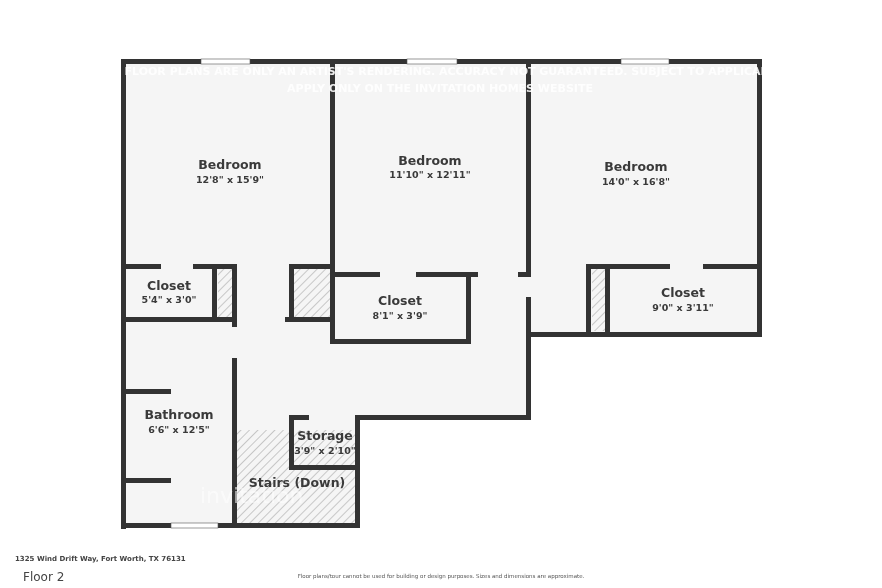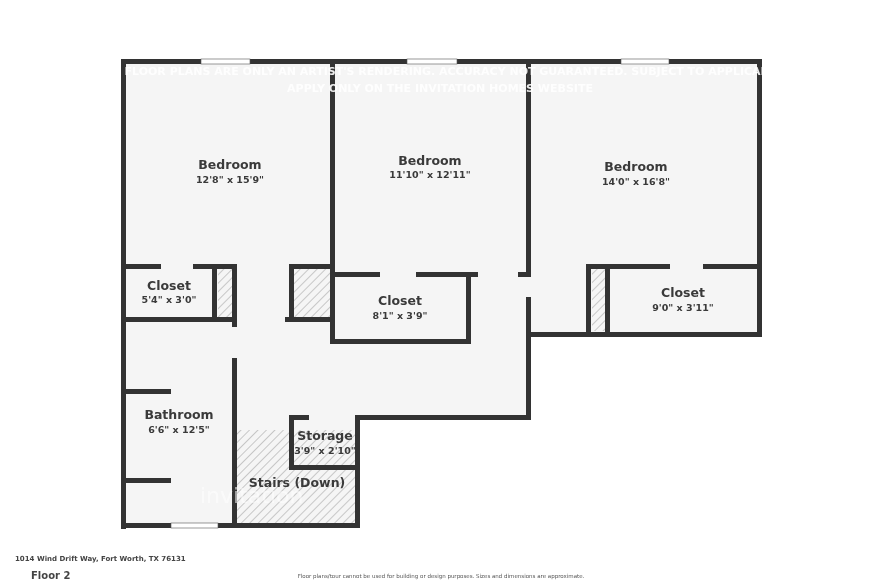--- a/index.html
+++ b/index.html
@@ -2,21 +2,21 @@
 <html><head>
   <meta charset="utf-8">
   <style>
     html, body { margin: 0; padding: 0; background: #ffffff; }
     body { width: 882px; height: 588px; position: relative; overflow: hidden; font-family: "DejaVu Sans", sans-serif; }
     #plan { position: absolute; left: 0; top: 0; width: 882px; height: 588px; }
     .room-label { font-family: "DejaVu Sans", sans-serif; font-weight: bold; fill: #3a3a3a; font-size: 12.5px; text-anchor: middle; }
     .room-dim { font-family: "DejaVu Sans", sans-serif; font-weight: bold; fill: #3a3a3a; font-size: 9.5px; text-anchor: middle; }
     .wm { font-family: "DejaVu Sans", sans-serif; font-weight: bold; fill: #ffffff; font-size: 11px; text-anchor: middle; opacity: 0.9; }
     .footer-address { position: absolute; left: 15px; top: 555px; font-size: 7px; font-weight: bold; color: #444; }
-    .footer-floor { position: absolute; left: 31px; top: 570px; font-size: 10px; font-weight: bold; color: #444; }
+    .footer-floor { position: absolute; left: 23px; top: 570px; font-size: 12px; font-weight: normal; color: #444; }
     .footer-disclaimer { position: absolute; left: 0; width: 882px; top: 573px; text-align: center; font-size: 5.5px; color: #555; }
   </style>
 </head>
 <body>
 
 <svg id="plan" viewBox="0 0 882 588" xmlns="http://www.w3.org/2000/svg">
   <defs>
     <pattern id="hatch" patternUnits="userSpaceOnUse" width="6" height="6" patternTransform="rotate(45)">
       <rect width="6" height="6" fill="#f5f5f5"></rect>
       <line x1="0" y1="0" x2="0" y2="6" stroke="#9a9a9a" stroke-width="1"></line>
@@ -132,15 +132,15 @@
   </g>
   <g>
     <text class="room-label" x="325" y="440">Storage</text>
     <text class="room-dim" x="325" y="454">3'9" x 2'10"</text>
   </g>
   <g>
     <text class="room-label" x="297" y="487">Stairs (Down)</text>
   </g>
 </svg>
 
-<div class="footer-address">1014 Wind Drift Way, Fort Worth, TX 76131</div>
+<div class="footer-address">1325 Wind Drift Way, Fort Worth, TX 76131</div>
 <div class="footer-floor">Floor 2</div>
 <div class="footer-disclaimer">Floor plans/tour cannot be used for building or design purposes. Sizes and dimensions are approximate.</div>
 
 </body></html>

